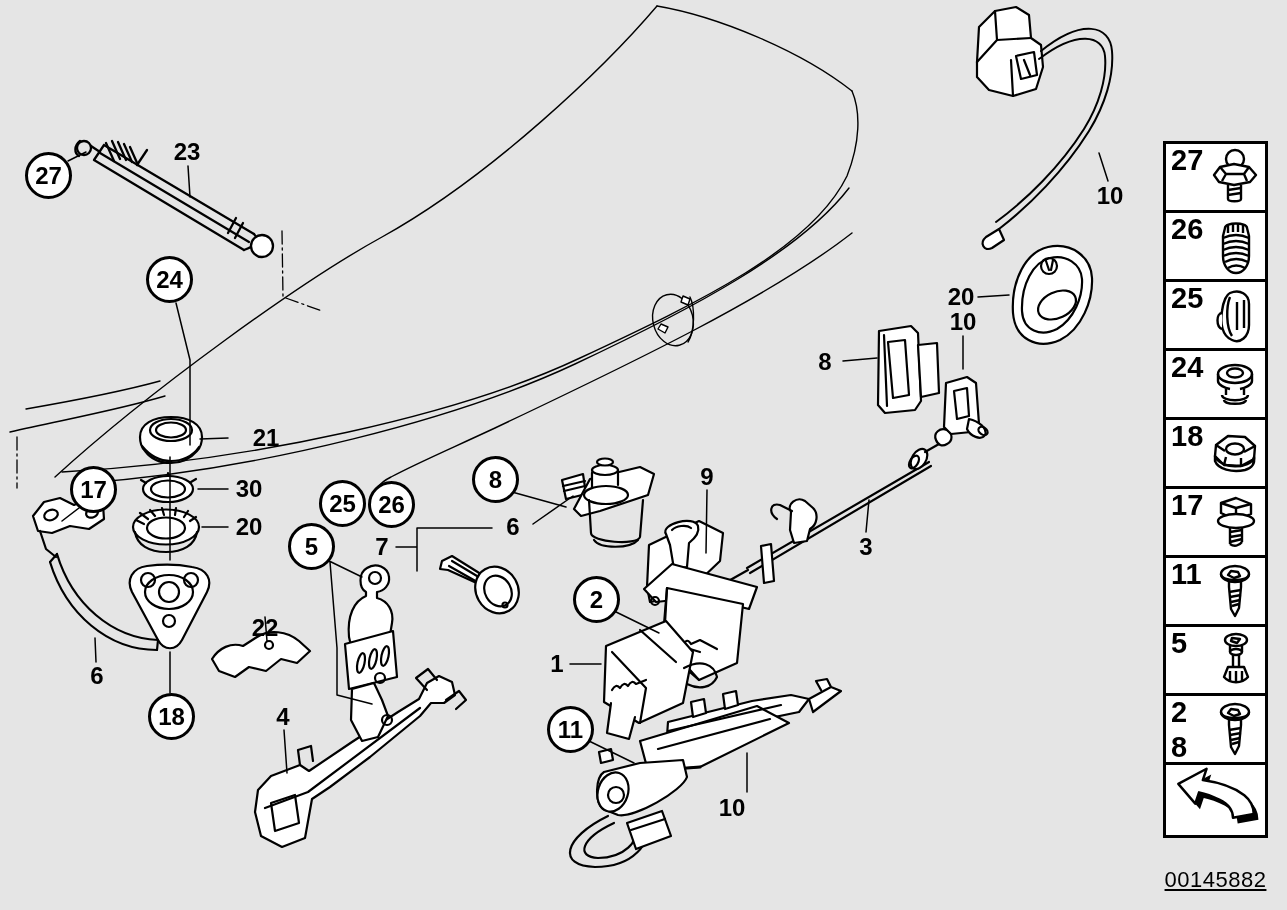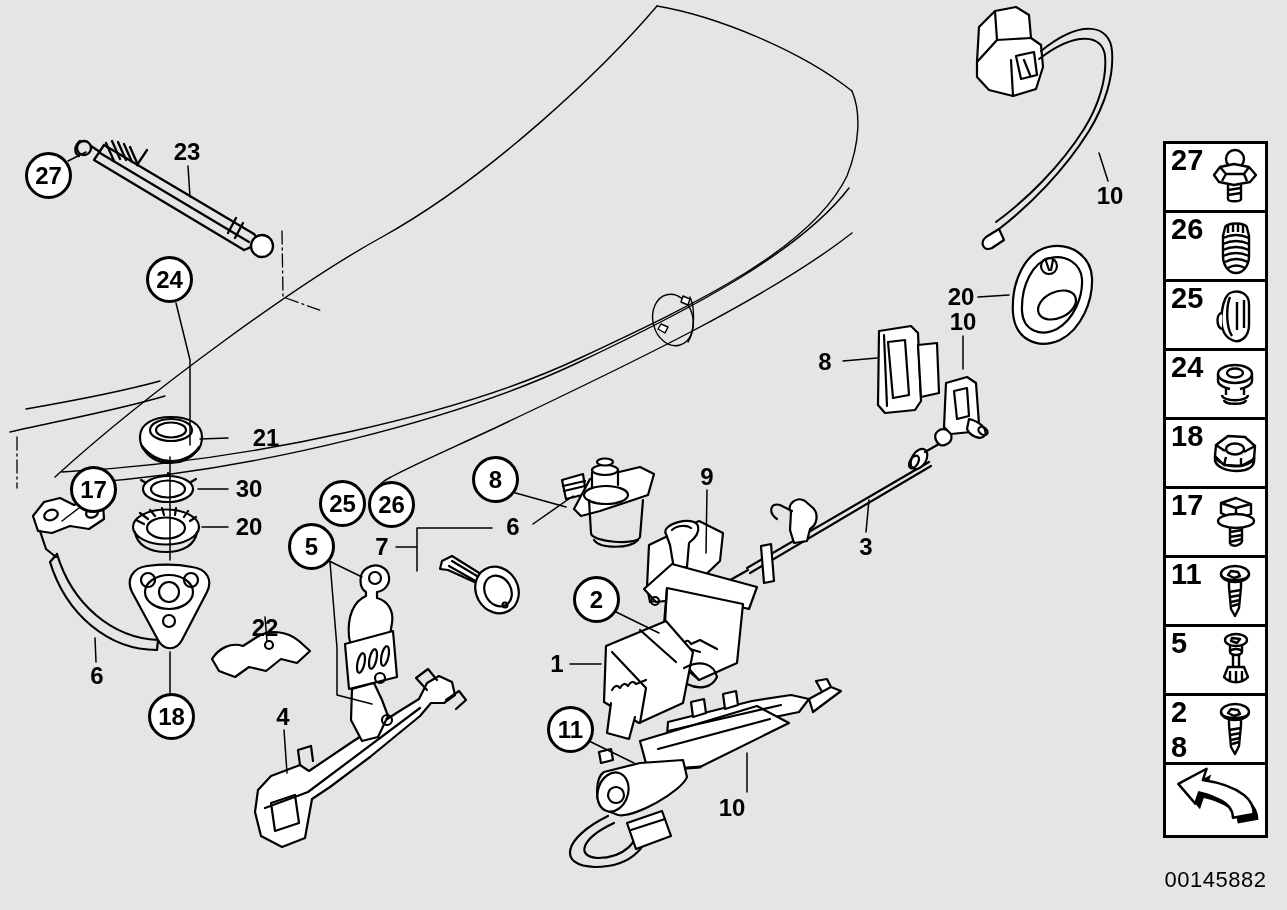--- a/index.html
+++ b/index.html
@@ -17,21 +17,21 @@
   .sidebar{position:absolute;left:1163px;top:141px;width:105px;z-index:6;}
   .sb-box{position:relative;box-sizing:border-box;height:72px;border:3px solid #000;margin-top:-3px;
           background:#fff;}
   .sb-box:first-child{margin-top:0;}
   .sb-num{position:absolute;left:5px;top:2px;font-weight:bold;font-size:29px;line-height:1;}
   .sb-num2{position:absolute;left:5px;top:37px;font-weight:bold;font-size:29px;line-height:1;}
   .sb-ico{position:absolute;right:1px;top:3px;}
   .sb-arrow{position:relative;box-sizing:border-box;height:76px;border:3px solid #000;margin-top:-3px;
             background:#fff;display:flex;align-items:center;justify-content:center;}
   .imgnum{position:absolute;left:1163px;top:867px;width:105px;text-align:center;
-          font-size:22px;letter-spacing:.5px;z-index:6;}
+          font-size:22px;letter-spacing:.5px;z-index:6;text-decoration:underline;}
 </style>
 </head>
 <body>
 
 <div class="stage">
 
   <svg class="diag" width="1287" height="910" viewBox="0 0 1287 910">
     <g stroke="#000" fill="none" stroke-linecap="round" stroke-linejoin="round">
 
       <g stroke-width="1.4">

